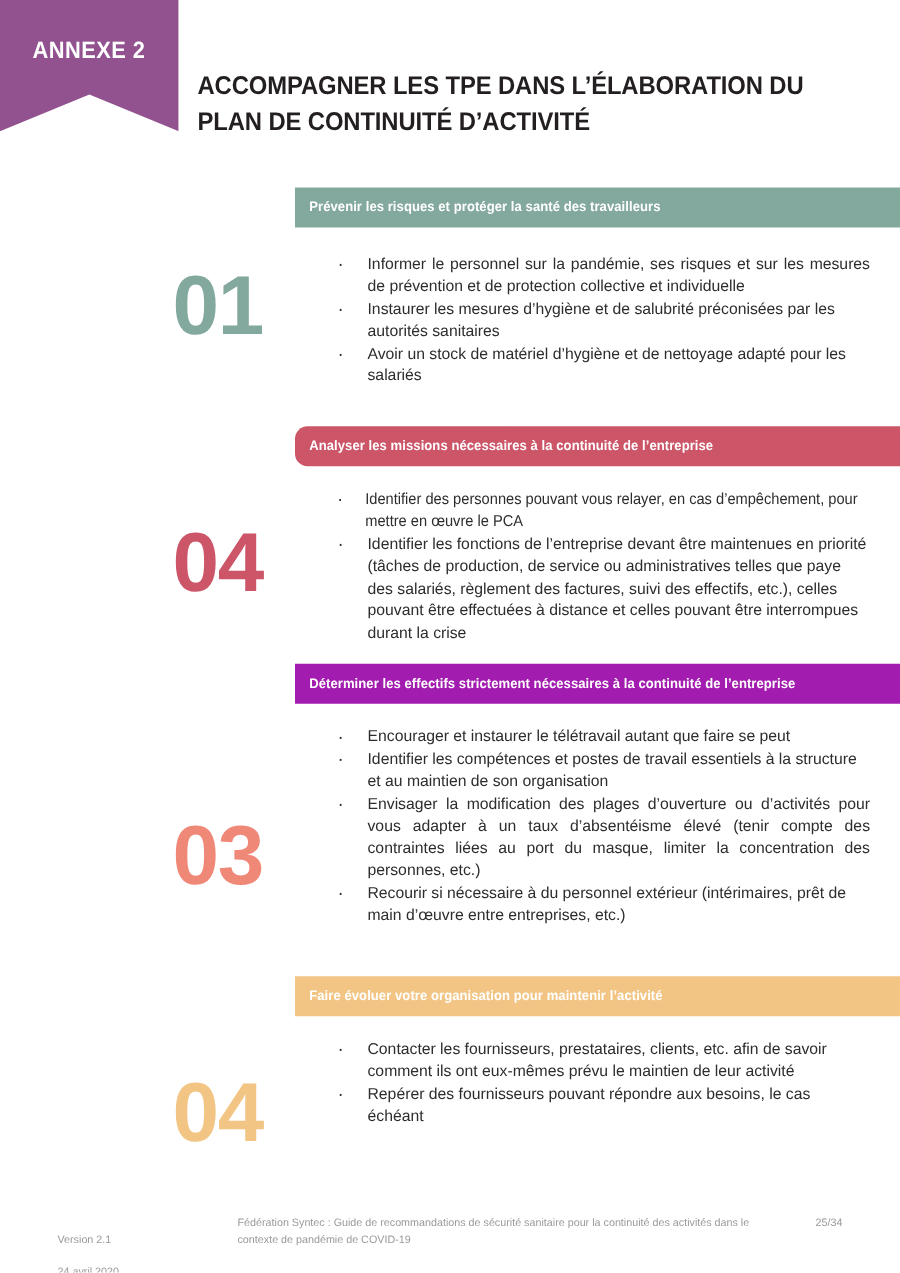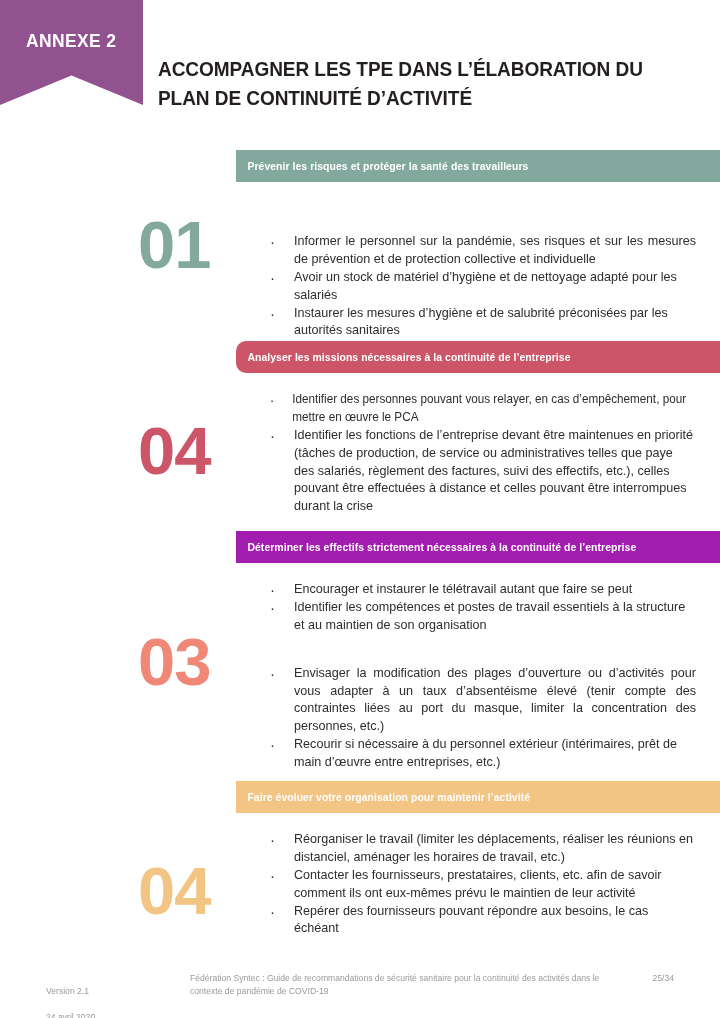--- a/index.html
+++ b/index.html
@@ -132,21 +132,20 @@
     content: "\00B7";
     position: absolute;
     left: 2px;
     top: -2px;
     font-size: 15px;
     color: #2d2d2d;
     line-height: 1.42;
   }
   .bullets li.justify {
     text-align: justify;
-    margin-top: 30px;
   }
   .bullets li.condensed {
     transform: scaleX(0.93);
     transform-origin: left top;
     width: 108%;
   }
 
   
   .c-s1 .band { background: #83A99E; }
   .c-s1 .big-number { color: #83A99E; }
@@ -201,56 +200,55 @@
     <h1 class="doc-title">ACCOMPAGNER LES TPE DANS L’ÉLABORATION DU PLAN DE CONTINUITÉ D’ACTIVITÉ</h1>
   </div>
 
   <div class="section c-s1" style="top:150px;">
     <div class="band" style="top:0;">
       <span class="band-label">Prévenir les risques et protéger la santé des travailleurs</span>
     </div>
     <div class="big-number" style="top:61px;">01</div>
     <ul class="bullets" style="top:53px;">
       <li class="justify">Informer le personnel sur la pandémie, ses risques et sur les mesures de prévention et de protection collective et individuelle</li>
+      <li>Instaurer les mesures d’hygiène et de salubrité préconisées par les autorités sanitaires</li>
       <li>Avoir un stock de matériel d’hygiène et de nettoyage adapté pour les salariés</li>
-      <li>Instaurer les mesures d’hygiène et de salubrité préconisées par les autorités sanitaires</li>
     </ul>
   </div>
 
   <div class="section c-s2" style="top:341px;">
     <div class="band" style="top:0;border-radius:10px;">
       <span class="band-label">Analyser les missions nécessaires à la continuité de l’entreprise</span>
     </div>
     <div class="big-number" style="top:76px;">04</div>
     <ul class="bullets" style="top:50px;">
       <li class="condensed">Identifier des personnes pouvant vous relayer, en cas d’empêchement, pour mettre en œuvre le PCA</li>
       <li>Identifier les fonctions de l’entreprise devant être maintenues en priorité (tâches de production, de service ou administratives telles que paye des salariés, règlement des factures, suivi des effectifs, etc.), celles pouvant être effectuées à distance et celles pouvant être interrompues durant la crise</li>
     </ul>
   </div>
 
   <div class="section c-s3" style="top:531px;">
     <div class="band" style="top:0;">
       <span class="band-label">Déterminer les effectifs strictement nécessaires à la continuité de l’entreprise</span>
     </div>
-    <div class="big-number" style="top:97px;">03</div>
+    <div class="big-number" style="top:120px;">03</div>
     <ul class="bullets" style="top:50px;">
       <li>Encourager et instaurer le télétravail autant que faire se peut</li>
       <li>Identifier les compétences et postes de travail essentiels à la structure et au maintien de son organisation</li>
       <li class="justify">Envisager la modification des plages d’ouverture ou d’activités pour vous adapter à un taux d’absentéisme élevé (tenir compte des contraintes liées au port du masque, limiter la concentration des personnes, etc.)</li>
       <li>Recourir si nécessaire à du personnel extérieur (intérimaires, prêt de main d’œuvre entre entreprises, etc.)</li>
     </ul>
   </div>
 
   <div class="section c-s4" style="top:781px;">
     <div class="band" style="top:0;">
       <span class="band-label">Faire évoluer votre organisation pour maintenir l’activité</span>
     </div>
     <div class="big-number" style="top:76px;">04</div>
     <ul class="bullets" style="top:50px;">
-      <li>Réorganiser le travail (limiter les déplacements, réaliser les réunions en distanciel, aménager les horaires de travail, etc.)</li>
       <li>Contacter les fournisseurs, prestataires, clients, etc. afin de savoir comment ils ont eux-mêmes prévu le maintien de leur activité</li>
       <li>Repérer des fournisseurs pouvant répondre aux besoins, le cas échéant</li>
     </ul>
   </div>
 
   <div class="footer">
     <div class="footer-version">
       <div>Version 2.1</div>
       <div>24 avril 2020</div>
     </div>

